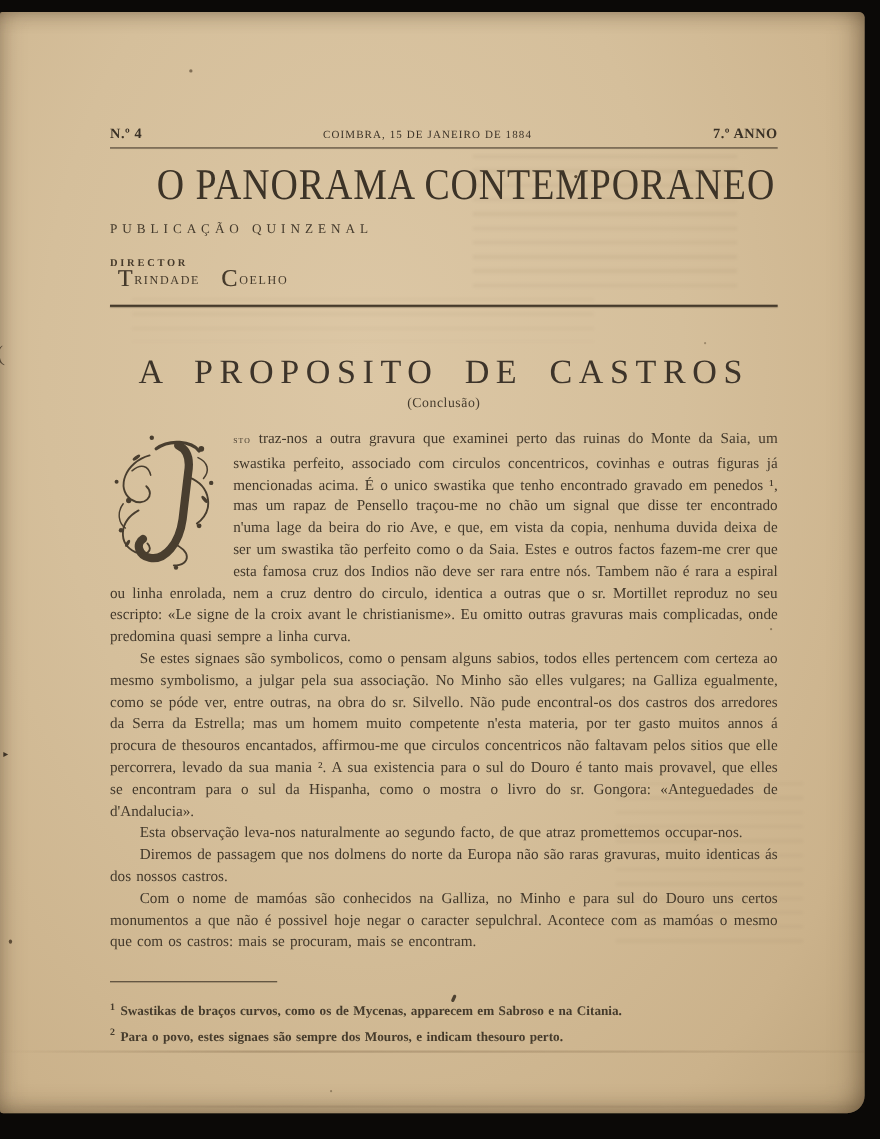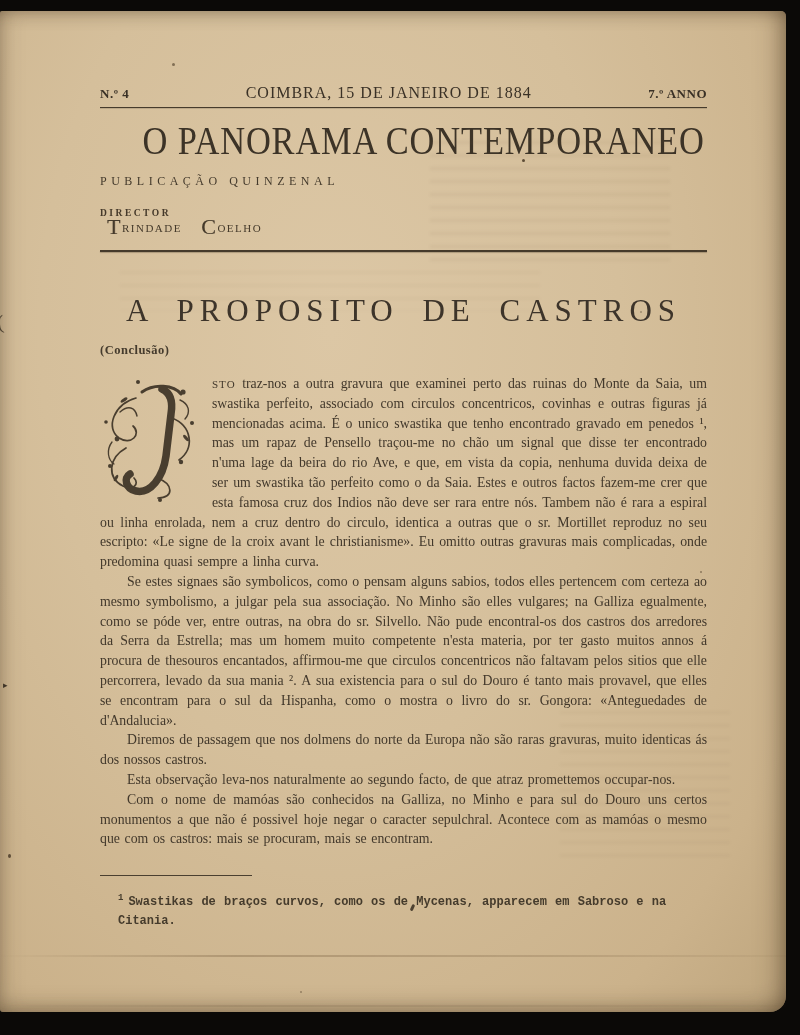--- a/index.html
+++ b/index.html
@@ -11,24 +11,24 @@
     box-shadow: inset -16px 0 26px -12px rgba(70,52,32,.5),
                 inset 0 -12px 22px -10px rgba(70,52,32,.42),
                 inset 0 10px 18px -10px rgba(70,52,32,.35),
                 inset 14px 0 24px -14px rgba(70,52,32,.28);
     color:#3f362a;
   }
   .content{width:607px;margin-left:100px;}
   
   .issue-line{
     display:flex;justify-content:space-between;align-items:baseline;
-    padding-top:73px;border-bottom:0;
+    padding-top:102px;border-bottom:0;
     font-size:13px;color:#3a3126;font-family:Liberation Serif, serif;
   }
-  .issue-line .mid{flex:1;text-align:center;letter-spacing:1px;font-size:16px;}
+  .issue-line .mid{flex:1;text-align:center;letter-spacing:1px;font-size:10px;}
   .issue-line .bold{font-weight:bold;letter-spacing:.5px;}
   .issue-rule{border-top:1.6px solid #463b2c;margin-top:5px;box-shadow:0 .5px 0 rgba(70,59,44,.35);}
   
   .masthead{}
   .mast-title{
     margin:11px 0 0 0;font-weight:normal;font-size:40px;line-height:44px;
     letter-spacing:1px;color:#3c3327;transform:scaleX(.86);transform-origin:50% 50%;
     white-space:nowrap;
   }
   .mast-sub{margin-top:11px;font-size:12px;letter-spacing:4.5px;color:#443a2c;}
@@ -36,28 +36,28 @@
   .dir-name{margin-top:0;font-size:15px;color:#453a2b;letter-spacing:1.5px;}
   .dir-name .word{display:inline-block;margin:0 7px;}
   .dir-name .init{font-size:22px;line-height:14px;vertical-align:-2px;text-shadow:.4px .4px 0 rgba(70,56,40,.4);}
   .dir-name .sc{font-variant:small-caps;text-transform:lowercase;font-size:16px;letter-spacing:1.5px;}
   .thick-rule{border-top:2.4px solid #453a2b;margin-top:14px;box-shadow:0 1px 1px rgba(70,56,40,.3);}
   
   .art-title{
     margin:41px 0 0 0;text-align:center;font-weight:normal;
     font-size:31px;letter-spacing:6px;word-spacing:10px;color:#3d342a;
   }
-  .art-sub{margin-top:14px;text-align:left;font-size:12.5px;font-weight:bold;letter-spacing:.5px;color:#453b2d;}
+  .art-sub{margin-top:3px;text-align:center;font-size:12.5px;font-weight:normal;letter-spacing:.5px;color:#453b2d;}
   .bodytext{margin-top:15px;font-size:13.8px;line-height:19.8px;text-align:justify;word-spacing:1.2px;color:#42382b;}
   .bodytext p{margin:0;}
   .bodytext p.indent{text-indent:27px;}
-  .lead-sc{font-variant:small-caps;letter-spacing:1px;font-size:16px;}
+  .lead-sc{font-variant:small-caps;letter-spacing:1px;font-size:10px;}
   .dropcap{float:left;width:102px;height:127px;margin:3px 10px 2px 0;}
   .fnsep{width:152px;border-top:1.6px solid #4a3f30;margin:26px 0 13px 0;}
-  .footnote{font-size:12px;font-weight:bold;line-height:19px;margin-left:18px;color:#453b2c;word-spacing:1px;font-family:Liberation Mono, monospace;}
+  .footnote{font-size:12px;font-weight:bold;line-height:19px;color:#453b2c;word-spacing:1px;}
   .footnote sup{font-size:9px;margin-right:5px;}
   
   .speck{position:absolute;border-radius:50%;background:#5d4c36;pointer-events:none;}
   .mark-paren{position:absolute;left:-3px;top:300px;font-size:20px;color:rgba(50,40,28,.75);transform:rotate(-6deg);}
   .mark-arrow{position:absolute;left:3px;top:669px;font-size:9px;color:rgba(40,32,22,.85);}
   .mark-tick{position:absolute;left:411px;top:893px;width:2.5px;height:7px;background:rgba(45,36,25,.8);transform:rotate(24deg);border-radius:2px;}
   .crease{position:absolute;left:0;width:786px;height:2px;pointer-events:none;
     background:linear-gradient(to right, rgba(115,90,60,0), rgba(110,85,55,.32) 30%, rgba(110,85,55,.22) 70%, rgba(115,90,60,.05));filter:blur(.4px);}
   .bleed{position:absolute;pointer-events:none;filter:blur(1.6px);opacity:.5;
     background:repeating-linear-gradient(to bottom, rgba(120,98,70,.16) 0 3px, rgba(0,0,0,0) 3px 13px);}
@@ -116,27 +116,28 @@
                   <circle cx="92" cy="47" r="2"></circle>
                     <circle cx="6" cy="46" r="1.8"></circle>
                   <ellipse cx="24" cy="24" rx="4" ry="1.6" transform="rotate(-35 24 24)"></ellipse>
                   <ellipse cx="86" cy="62" rx="4" ry="1.6" transform="rotate(50 86 62)"></ellipse>
                   <ellipse cx="16" cy="102" rx="3.6" ry="1.5" transform="rotate(-60 16 102)"></ellipse>
                 </g>
               </svg>
             </span><span class="lead-sc">sto</span><span> traz-nos a outra gravura que examinei perto das ruinas do Monte da Saia, um swastika perfeito, associado com circulos concentricos, covinhas e outras figuras já mencionadas acima. É o unico swastika que tenho encontrado gravado em penedos ¹, mas um rapaz de Pensello traçou-me no chão um signal que disse ter encontrado n'uma lage da beira do rio Ave, e que, em vista da copia, nenhuma duvida deixa de ser um swastika tão perfeito como o da Saia. Estes e outros factos fazem-me crer que esta famosa cruz dos Indios não deve ser rara entre nós. Tambem não é rara a espiral ou linha enrolada, nem a cruz dentro do circulo, identica a outras que o sr. Mortillet reproduz no seu escripto: «Le signe de la croix avant le christianisme». Eu omitto outras gravuras mais complicadas, onde predomina quasi sempre a linha curva.</span>
           </p>
           <p class="indent">Se estes signaes são symbolicos, como o pensam alguns sabios, todos elles pertencem com certeza ao mesmo symbolismo, a julgar pela sua associação. No Minho são elles vulgares; na Galliza egualmente, como se póde ver, entre outras, na obra do sr. Silvello. Não pude encontral-os dos castros dos arredores da Serra da Estrella; mas um homem muito competente n'esta materia, por ter gasto muitos annos á procura de thesouros encantados, affirmou-me que circulos concentricos não faltavam pelos sitios que elle percorrera, levado da sua mania ². A sua existencia para o sul do Douro é tanto mais provavel, que elles se encontram para o sul da Hispanha, como o mostra o livro do sr. Gongora: «Anteguedades de d'Andalucia».</p>
+          <p class="indent">Esta observação leva-nos naturalmente ao segundo facto, de que atraz promettemos occupar-nos.</p>
           <p class="indent">Diremos de passagem que nos dolmens do norte da Europa não são raras gravuras, muito identicas ás dos nossos castros.</p>
-          <p class="indent">Esta observação leva-nos naturalmente ao segundo facto, de que atraz promettemos occupar-nos.</p>
           <p class="indent">Com o nome de mamóas são conhecidos na Galliza, no Minho e para sul do Douro uns certos monumentos a que não é possivel hoje negar o caracter sepulchral. Acontece com as mamóas o mesmo que com os castros: mais se procuram, mais se encontram.</p>
         </div>
 
         <div class="fnsep"></div>
         <div class="footnote"><sup>1</sup><span>Swastikas de braços curvos, como os de Mycenas, apparecem em Sabroso e na Citania.</span></div>
+        <div class="footnote"><sup>2</sup><span>Para o povo, estes signaes são sempre dos Mouros, e indicam thesouro perto.</span></div>
       </article>
     </div>
 
     <span class="mark-paren">(</span>
     <span class="mark-arrow">▸</span>
     <span class="mark-tick"></span>
     <div class="crease" style="top:944px;"></div>
     <div class="crease" style="top:994px;opacity:.55;"></div>
     <div class="bleed" style="left:430px;top:130px;width:240px;height:120px;"></div>
     <div class="bleed" style="left:120px;top:260px;width:420px;height:40px;opacity:.3;"></div>

